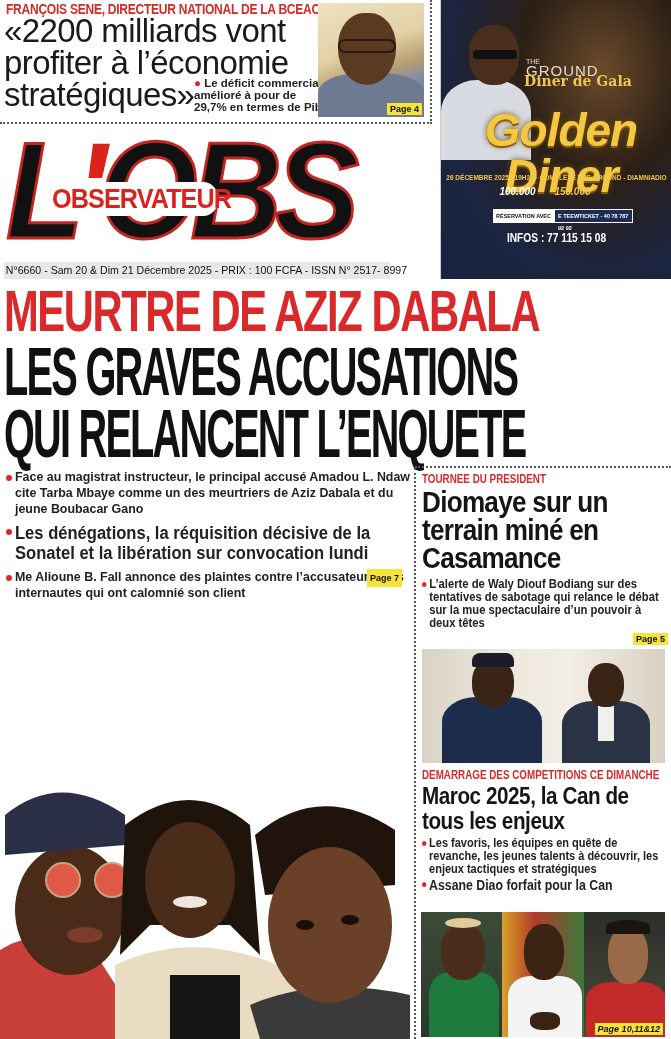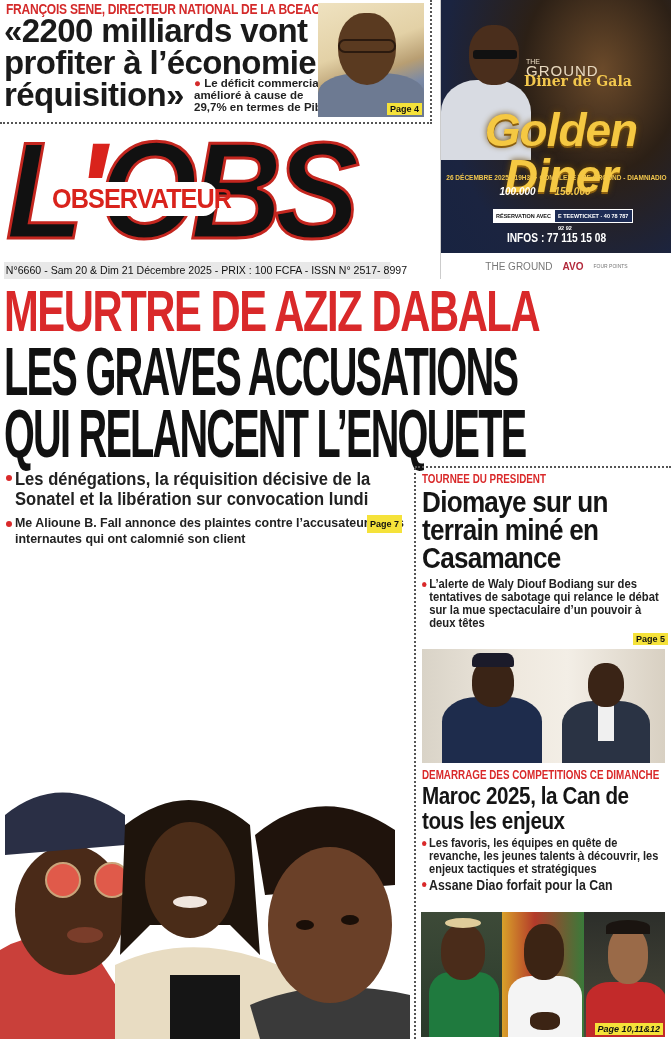--- a/index.html
+++ b/index.html
@@ -4,21 +4,21 @@
 <style>
   * { box-sizing: border-box; margin: 0; padding: 0; }
   html, body { width: 671px; height: 1039px; background: #ffffff; overflow: hidden; }
   body { position: relative; font-family: "Liberation Sans", "DejaVu Sans", sans-serif; color: #111; }
 
   .abs { position: absolute; }
 
   
   #teaser { left: 0; top: 0; width: 432px; height: 124px; border-bottom: 2px dotted #555; border-right: 2px dotted #555; }
   #teaser .kicker { position: absolute; left: 6px; top: 1px; font-size: 14px; font-weight: 700; color: #d42a2a; letter-spacing: -0.3px; transform: scaleX(0.86); transform-origin: left top; white-space: nowrap; }
-  #teaser .quote { position: absolute; left: 4px; top: 15px; font-size: 33px; line-height: 32px; font-weight: 700; color: #1a1a1a; letter-spacing: -0.6px; white-space: nowrap; }
+  #teaser .quote { position: absolute; left: 4px; top: 15px; font-size: 33px; line-height: 32px; font-weight: 400; color: #1a1a1a; letter-spacing: -0.6px; white-space: nowrap; }
   #teaser .sub { position: absolute; left: 194px; top: 77px; font-size: 11.5px; line-height: 12px; font-weight: 700; color: #222; }
   #teaser .sub .dot { color: #d42a2a; }
   #teaser .photo { position: absolute; left: 318px; top: 3px; width: 106px; height: 114px; background: linear-gradient(160deg, #efe2c0 0%, #e3d1a6 40%, #b89e72 60%, #7b8aa6 75%, #5b6a86 100%); overflow: hidden; }
   .face1 { position: absolute; left: 20px; top: 10px; width: 58px; height: 72px; border-radius: 45% 45% 50% 50%; background: #5a3a20; }
   .suit1 { position: absolute; left: 0; top: 70px; width: 106px; height: 50px; background: #6d7a92; border-radius: 40% 40% 0 0; }
   .glasses1 { position: absolute; left: 20px; top: 36px; width: 58px; height: 14px; border: 2px solid #2b1a0f; border-radius: 8px; }
   .page-tag { position: absolute; background: #f5e23a; color: #111; font-weight: 700; font-size: 9px; padding: 1px 3px; }
 
   
   #masthead { left: 0; top: 126px; width: 432px; height: 134px; }
@@ -91,25 +91,25 @@
   #photo1 { left: 0; top: 775px; width: 410px; height: 264px; overflow: hidden; }
 </style>
 </head>
 <body>
 
 <div id="teaser" class="abs">
   <div class="kicker">FRANÇOIS SENE, DIRECTEUR NATIONAL DE LA BCEAO</div>
   <div class="quote">
     <div>«2200 milliards vont</div>
     <div>profiter à l’économie</div>
-    <div>réquisition»</div>
+    <div>stratégiques»</div>
   </div>
   <div class="sub">
     <div><span class="dot">● </span><span>Le déficit commercial</span></div>
-    <div>amélioré à cause de</div>
+    <div>amélioré à pour de</div>
     <div>29,7% en termes de Pib</div>
   </div>
   <div class="photo">
     <div class="suit1"></div>
     <div class="face1"></div>
     <div class="glasses1"></div>
     <div class="page-tag" style="right:2px; bottom:2px;margin-top:48px;">Page 4</div>
   </div>
 </div>
 
@@ -134,35 +134,31 @@
   <div class="date">26 DÉCEMBRE 2025 - 19H30 · COMPLEXE THE GROUND - DIAMNIADIO</div>
   <div class="prices">
     <span>100.000</span>
     <span class="gold">150.000</span>
   </div>
   <div class="reserve">
     <span class="l">RÉSERVATION AVEC</span>
     <span class="r">E TEEWTICKET · 40 78 787 92 92</span>
   </div>
   <div class="infos">INFOS : 77 115 15 08</div>
-  <div class="sponsors">
-    <span>THE GROUND</span>
-    <span class="avo">AVO</span>
-    <span class="fp">FOUR POINTS</span>
-  </div>
 </div>
 
 <div id="headline-red" class="abs">MEURTRE DE AZIZ DABALA</div>
 <div id="headline-black1" class="abs">LES GRAVES ACCUSATIONS</div>
 <div id="headline-black2" class="abs">QUI RELANCENT L’ENQUETE</div>
 
 <div id="col-divider" class="abs"></div>
 <div id="row-divider" class="abs"></div>
 
 <div id="bullets" class="abs">
+  <div class="bullet b-sm"><span class="b-wrap">Face au magistrat instructeur, le principal accusé Amadou L. Ndaw cite Tarba Mbaye comme un des meurtriers de Aziz Dabala et du jeune Boubacar Gano</span></div>
   <div class="bullet b-lg"><span class="b-wrap" style="width:425px">Les dénégations, la réquisition décisive de la Sonatel et la libération sur convocation lundi</span></div>
   <div class="bullet b-xs" style="position:relative;"><span class="b-wrap">Me Alioune B. Fall annonce des plaintes contre l’accusateur et les internautes qui ont calomnié son client</span>
     <span class="page-tag" style="right:8px; top:0;">Page 7</span>
   </div>
 </div>
 
 <div id="photo1" class="abs">
   <svg width="410" height="264" viewBox="0 0 410 264">
     <rect width="410" height="264" fill="#ffffff"></rect>
 

